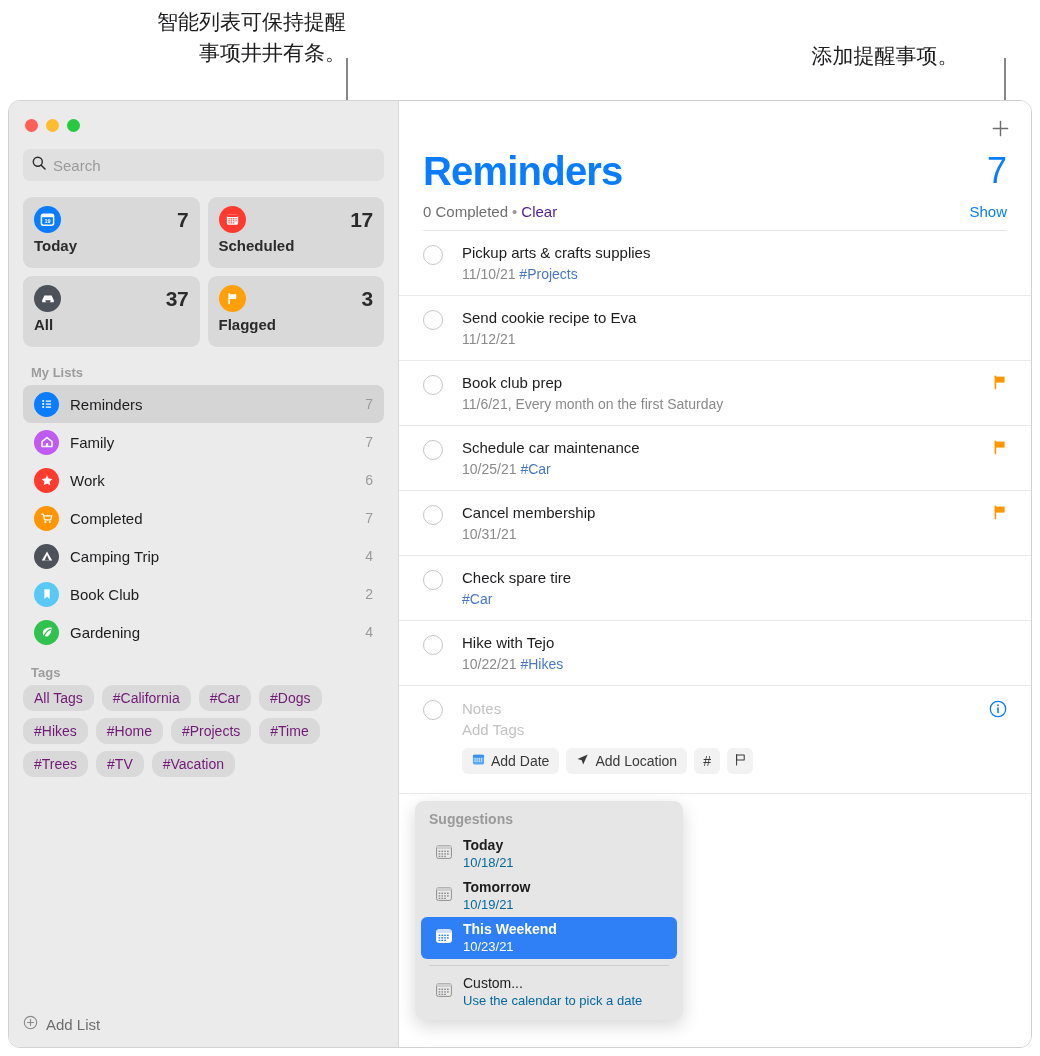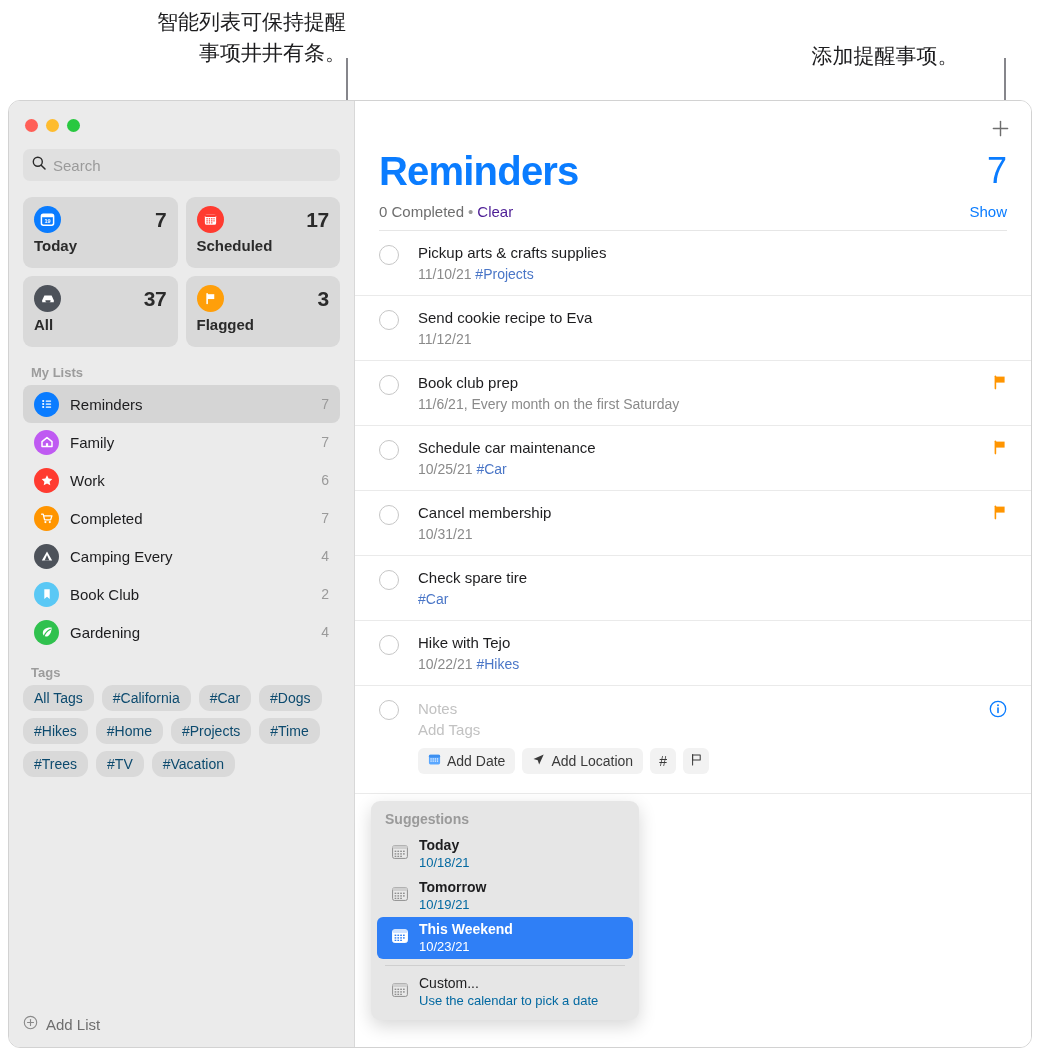--- a/index.html
+++ b/index.html
@@ -39,21 +39,21 @@
     width: 1024px; height: 948px;
     background: #ffffff;
     border: 1px solid #d2d2d2;
     border-radius: 12px;
     overflow: hidden;
     display: flex;
   }
 
   
   #sidebar {
-    width: 346px;
+    width: 390px;
     height: 100%;
     background: #ebebeb;
     border-right: 1px solid #d8d8d8;
     position: relative;
     display: flex;
     flex-direction: column;
   }
   #traffic-lights {
     display: flex; gap: 8px;
     padding: 18px 0 0 16px;
@@ -129,21 +129,21 @@
   .list-name { font-size: 15px; color: #1d1d1f; flex: 1; }
   .list-count { font-size: 14px; color: #9a9a9a; }
 
   
   #tags-wrap { padding: 0 14px; display: flex; flex-wrap: wrap; gap: 7px 8px; }
   .tag-chip {
     background: #d9d9d9;
     border-radius: 11px;
     padding: 5px 11px;
     font-size: 14px;
-    color: #0c4a6e;
+    color: #701a75;
     cursor: default;
     white-space: nowrap;
   }
 
   #add-list {
     position: absolute;
     left: 0; bottom: 0;
     width: 100%;
     height: 46px;
     display: flex; align-items: center; gap: 8px;
@@ -421,21 +421,21 @@
           <span class="list-count">7</span>
         </div>
 
         <div class="list-row">
           <div class="list-icon" style="background:#4d525a">
             <svg width="14" height="14" viewBox="0 0 14 14">
               <path d="M7 2.6 L12.2 11.4 H1.8 Z" fill="#fff"></path>
               <path d="M7 6 L9.4 11.4 H4.6 Z" fill="#4d525a"></path>
             </svg>
           </div>
-          <span class="list-name">Camping Every</span>
+          <span class="list-name">Camping Trip</span>
           <span class="list-count">4</span>
         </div>
 
         <div class="list-row">
           <div class="list-icon" style="background:#5ac8f5">
             <svg width="14" height="14" viewBox="0 0 14 14">
               <path d="M4.3 2.3 H9.7 V11.9 L7 9.7 L4.3 11.9 Z" fill="#fff"></path>
             </svg>
           </div>
           <span class="list-name">Book Club</span>

